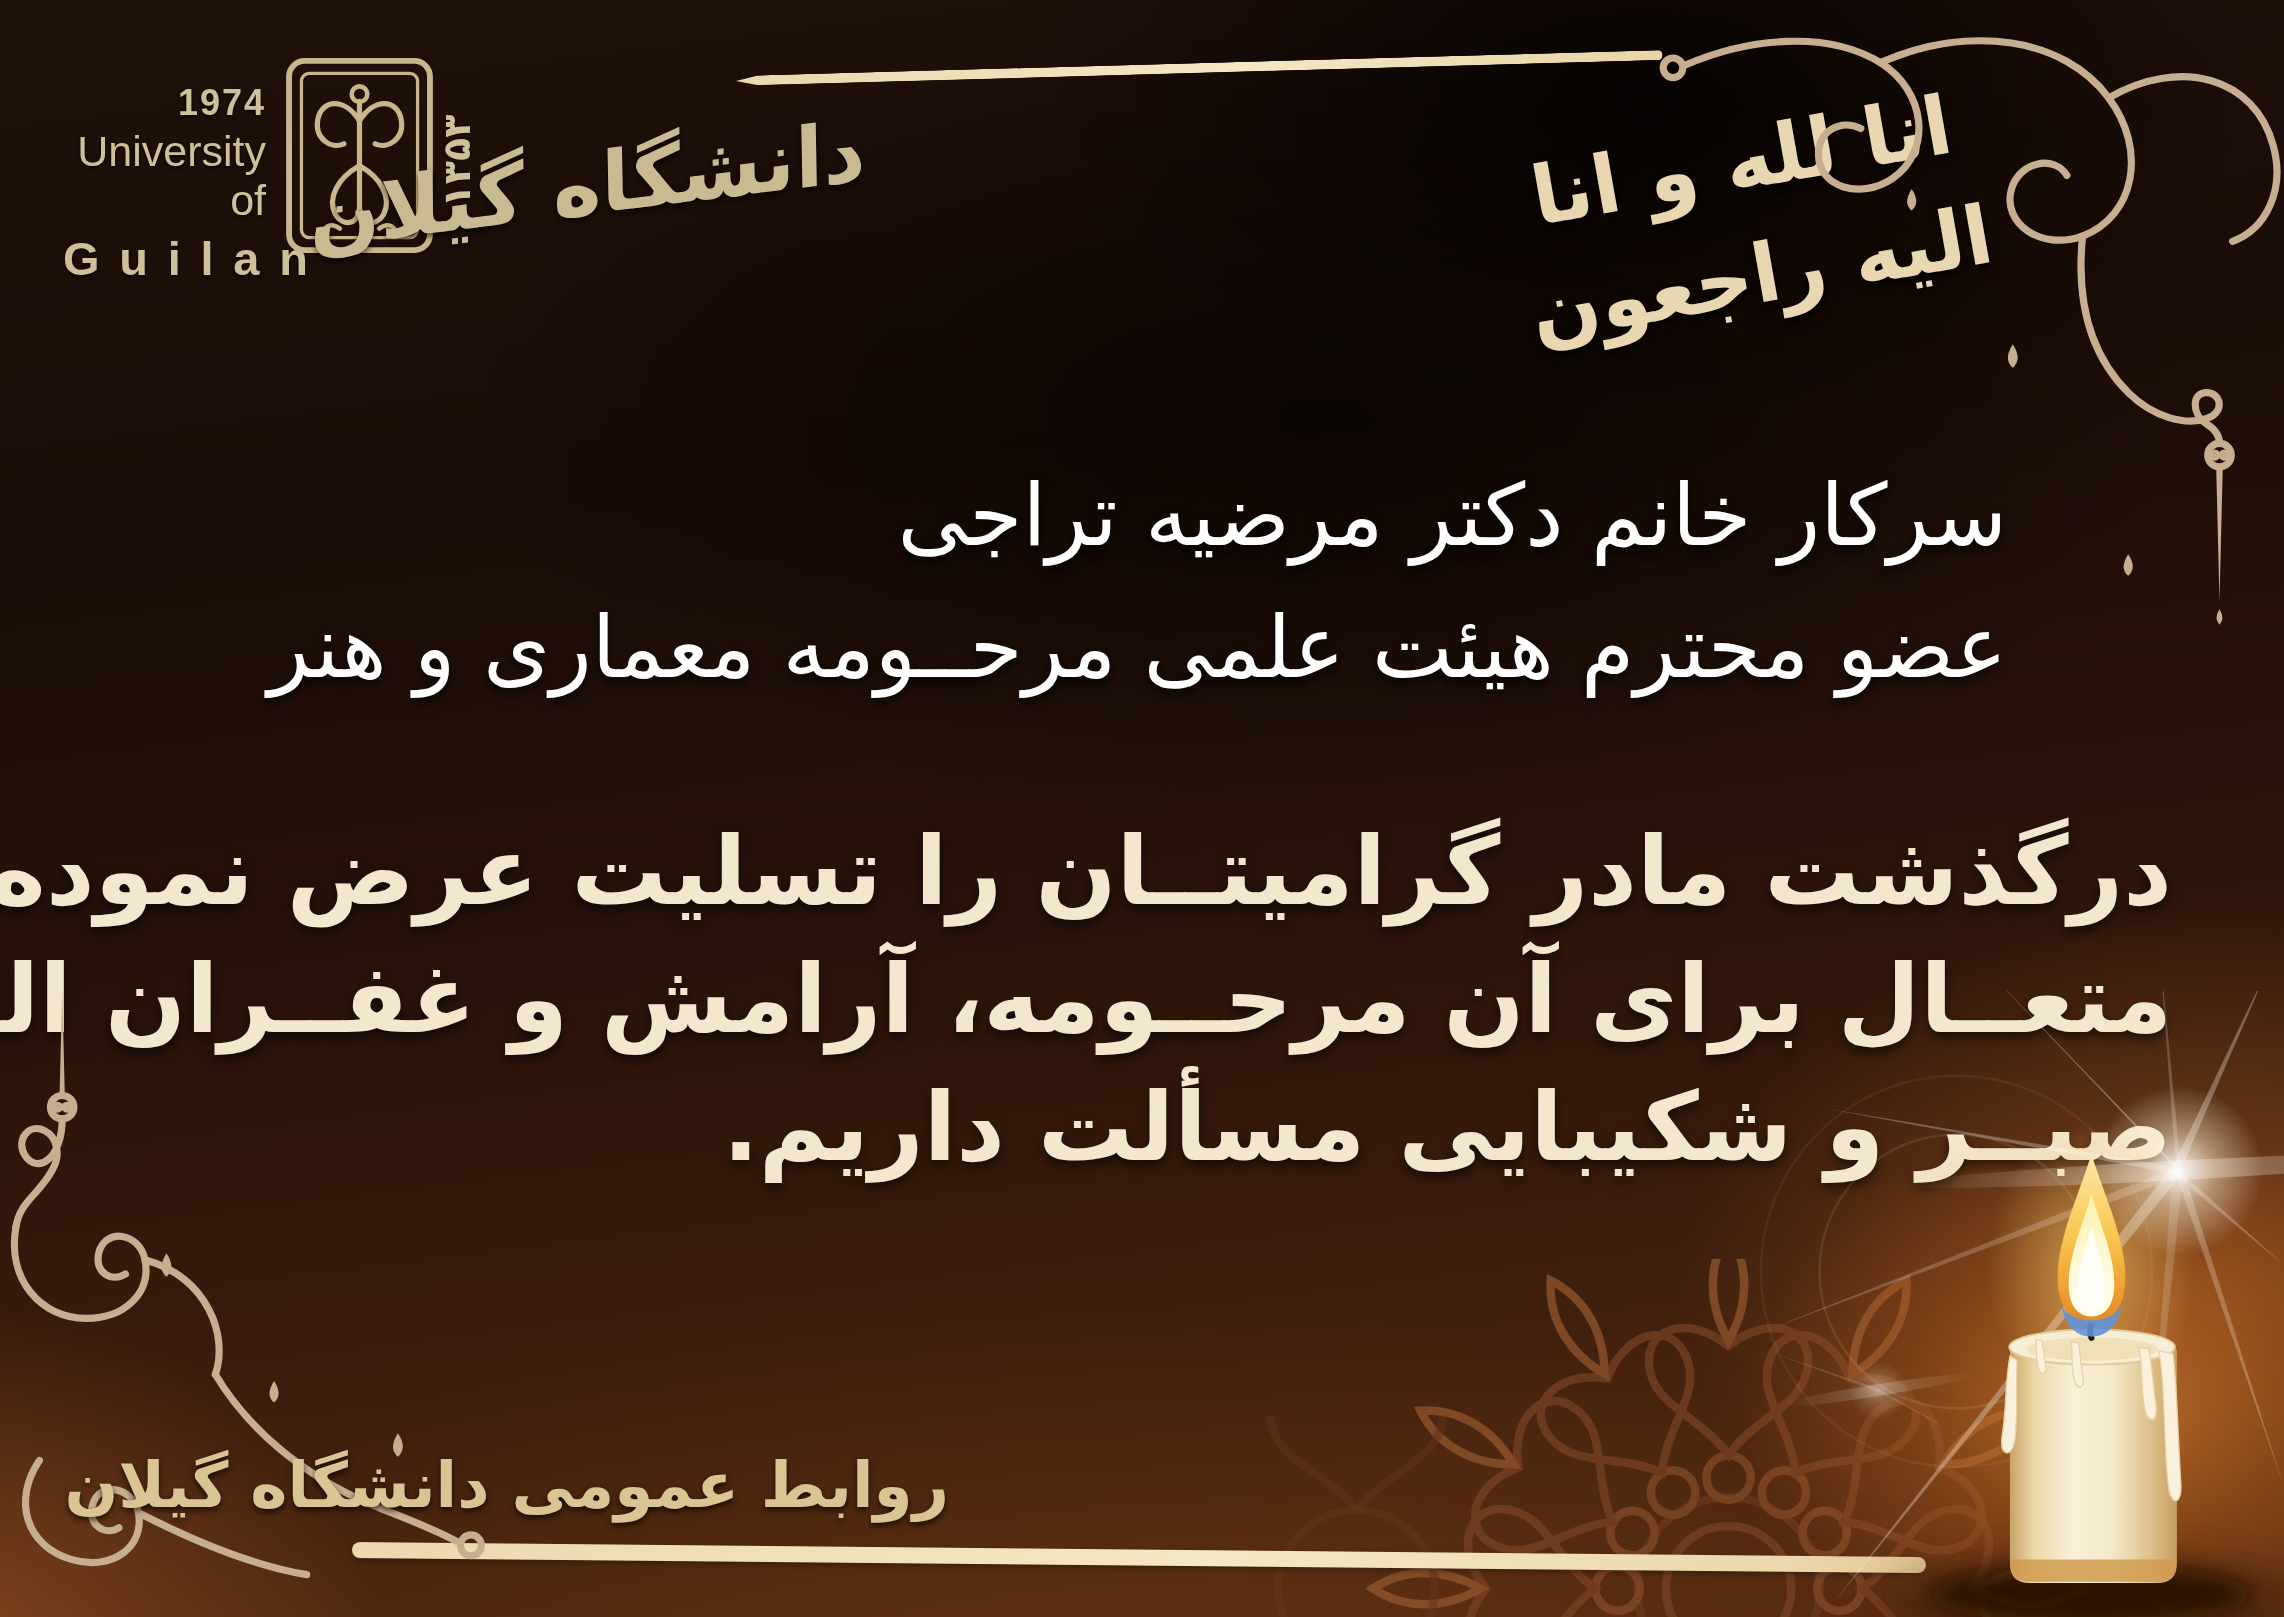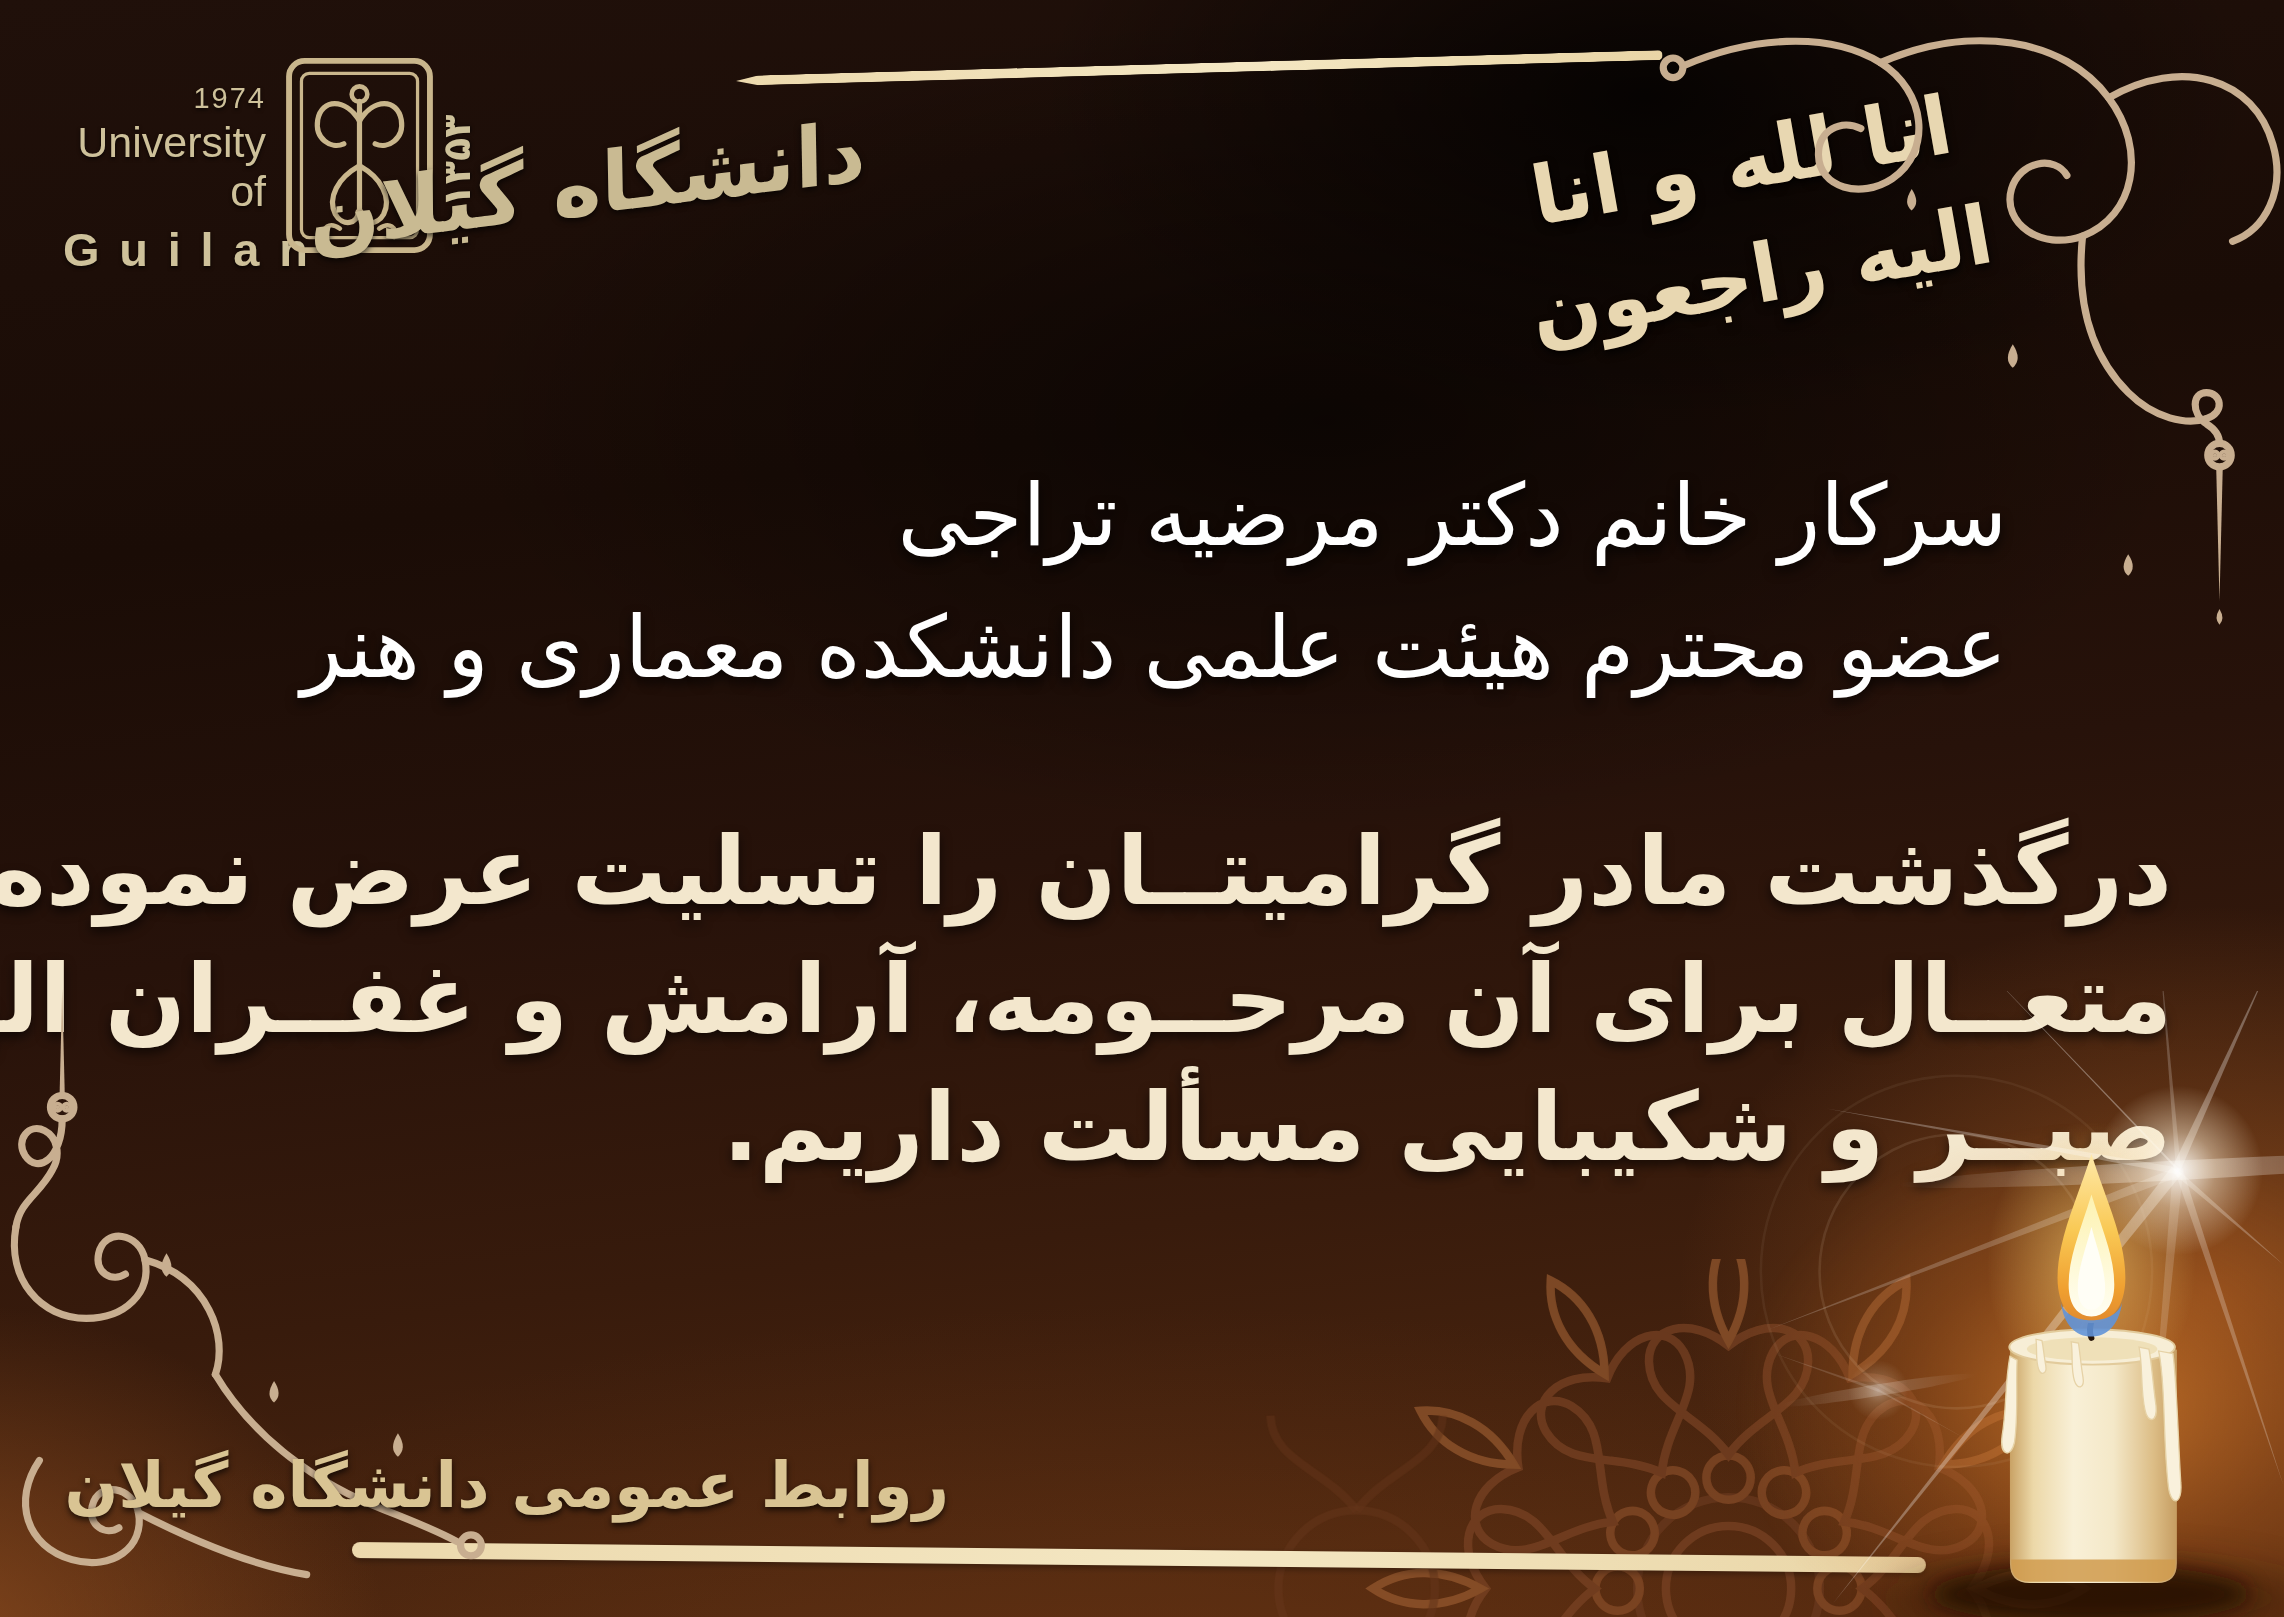--- a/index.html
+++ b/index.html
@@ -18,21 +18,21 @@
   }
   .abs{position:absolute;}
   
   .logo-en{
     left:63px;top:82px;width:203px;
     text-align:right;
     color:#cec19a;
     font-family:"Liberation Sans","DejaVu Sans",sans-serif;
     text-shadow:0 2px 3.9px rgba(0,0,0,.65);
   }
-  .logo-en .yr{font-size:29px;font-weight:normal;letter-spacing:2px;display:block;}
+  .logo-en .yr{font-size:36px;font-weight:bold;letter-spacing:2px;display:block;}
   .logo-en .l1{font-size:43px;display:block;margin-top:2.6px;text-align:right;}
   .logo-en .l2{font-size:47px;font-weight:bold;letter-spacing:.42em;display:block;margin-top:6.5px;margin-right:-5.2px;}
   .emblem{left:285px;top:57px;width:149px;height:197px;}
   .year-fa{
     left:399px;top:138px;width:117px;height:46px;
     transform:rotate(-90deg);transform-origin:center;
     font-size:38px;font-weight:bold;color:#cec19a;text-align:center;
     text-shadow:0 1.3px 3.3px rgba(0,0,0,.6);
   }
   .logo-fa{
@@ -168,21 +168,21 @@
       <polygon points="897,718 907,718 902,922"></polygon>
       <path d="M902,934 q-9,15 0,24 q9,-9 0,-24"></path>
       <path d="M585,528 q-15,24 0,36 q15,-13 0,-36"></path>
       <path d="M430,290 q-14,22 0,33 q14,-12 0,-33"></path>
       <path d="M762,850 q-14,22 0,33 q14,-12 0,-33"></path>
     </g>
   </svg>
 
   <div class="abs heading">
     <div>سرکار خانم دکتر مرضیه تراجی</div>
-    <div>عضو محترم هیئت علمی دانشکده معماری و هنر</div>
+    <div>عضو محترم هیئت علمی مرحــومه معماری و هنر</div>
   </div>
 
   <div class="abs message">
     <div>درگذشت مادر گرامیتــان را تسلیت عرض نموده و از درگاه خداوند</div>
     <div>متعــال برای آن مرحــومه، آرامش و غفــران الهی و برای بازماندگان</div>
     <div>صبــر و شکیبایی مسألت داریم.</div>
   </div>
 
   <svg class="abs" style="left:0;top:939px;width:509px;height:678px" viewBox="0 0 780 1040">
     <g fill="#c8ae90" stroke="none">

